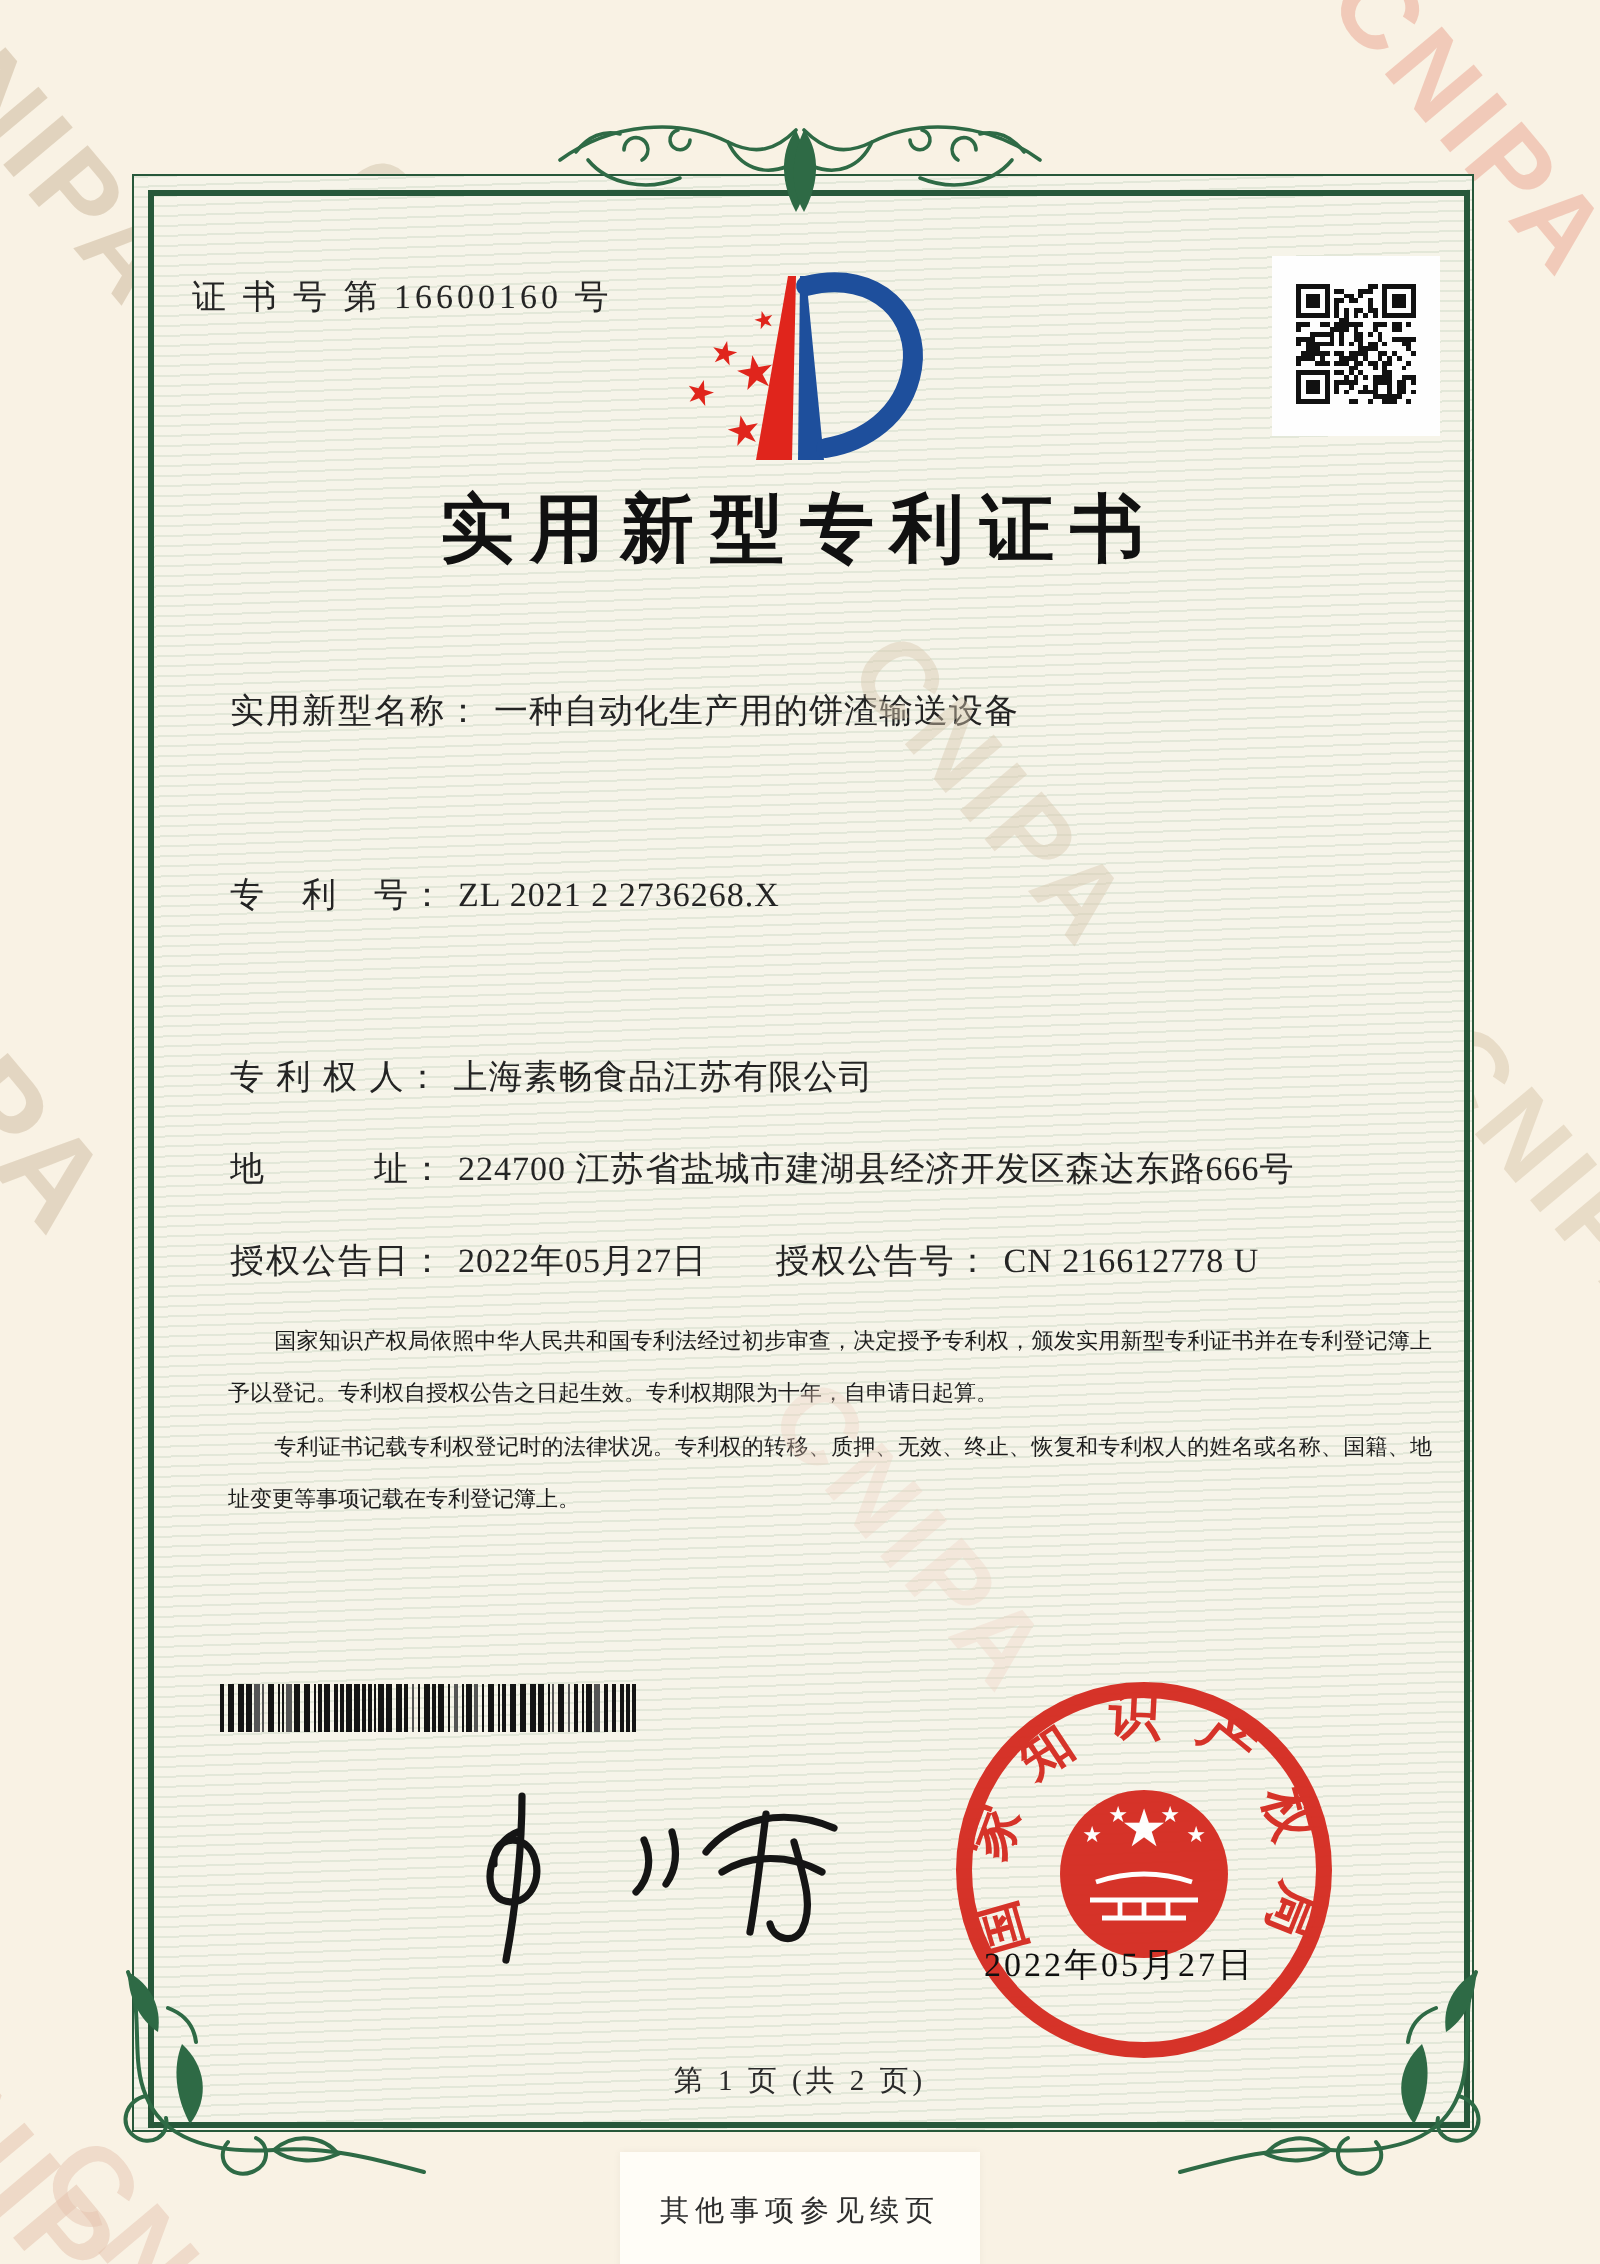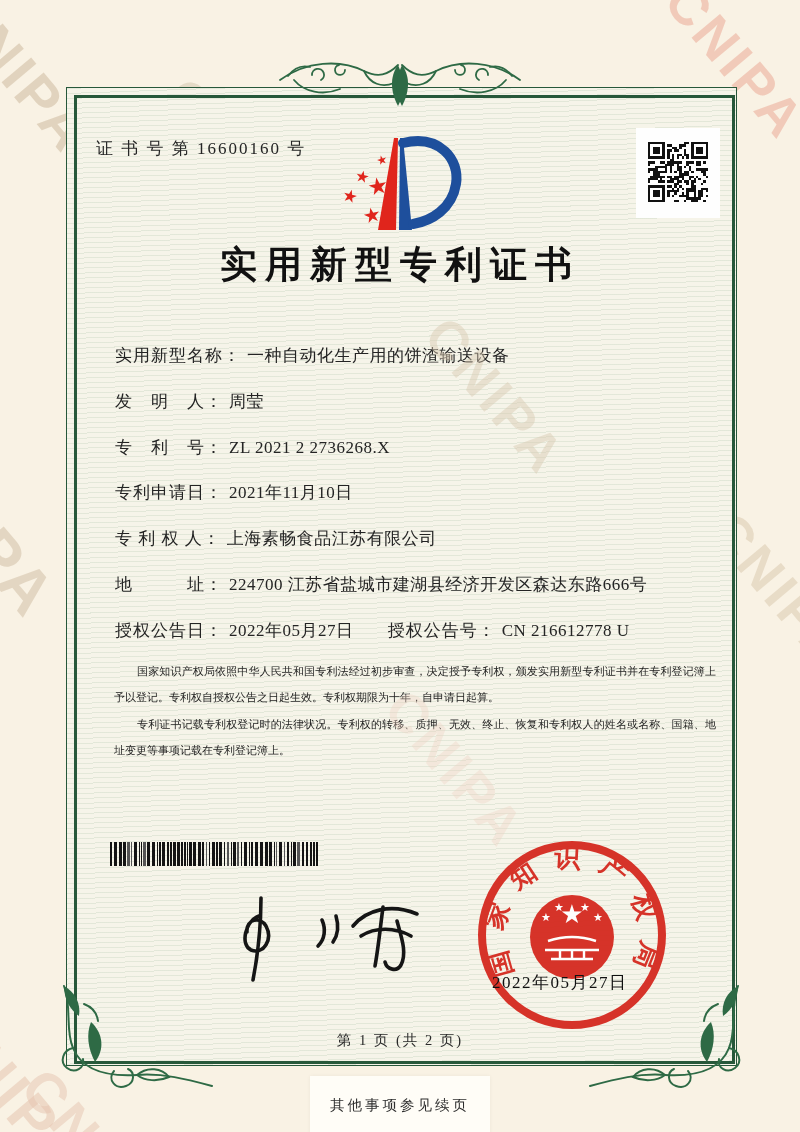--- a/index.html
+++ b/index.html
@@ -439,28 +439,22 @@
           <rect x="20" y="24" width="1" height="1"></rect>
           <rect x="23" y="24" width="1" height="1"></rect>
         </g>
       </svg>
 
     <div class="title">实用新型专利证书</div>
 
     <div class="field" style="top:344px">
       <span class="flabel">实用新型名称：</span><span class="fvalue">一种自动化生产用的饼渣输送设备</span>
     </div>
-    <div class="field" style="top:390px">
-      <span class="flabel">发　明　人：</span><span class="fvalue">周莹</span>
-    </div>
     <div class="field" style="top:436px">
       <span class="flabel">专　利　号：</span><span class="fvalue">ZL 2021 2 2736268.X</span>
-    </div>
-    <div class="field" style="top:481px">
-      <span class="flabel">专利申请日：</span><span class="fvalue">2021年11月10日</span>
     </div>
     <div class="field" style="top:527px">
       <span class="flabel">专 利 权 人：</span><span class="fvalue">上海素畅食品江苏有限公司</span>
     </div>
     <div class="field" style="top:573px">
       <span class="flabel">地　　　址：</span><span class="fvalue">224700 江苏省盐城市建湖县经济开发区森达东路666号</span>
     </div>
     <div class="field" style="top:619px">
       <span class="flabel">授权公告日：</span><span class="fvalue">2022年05月27日</span>
       <span class="flabel pair2">授权公告号：</span><span class="fvalue">CN 216612778 U</span>

